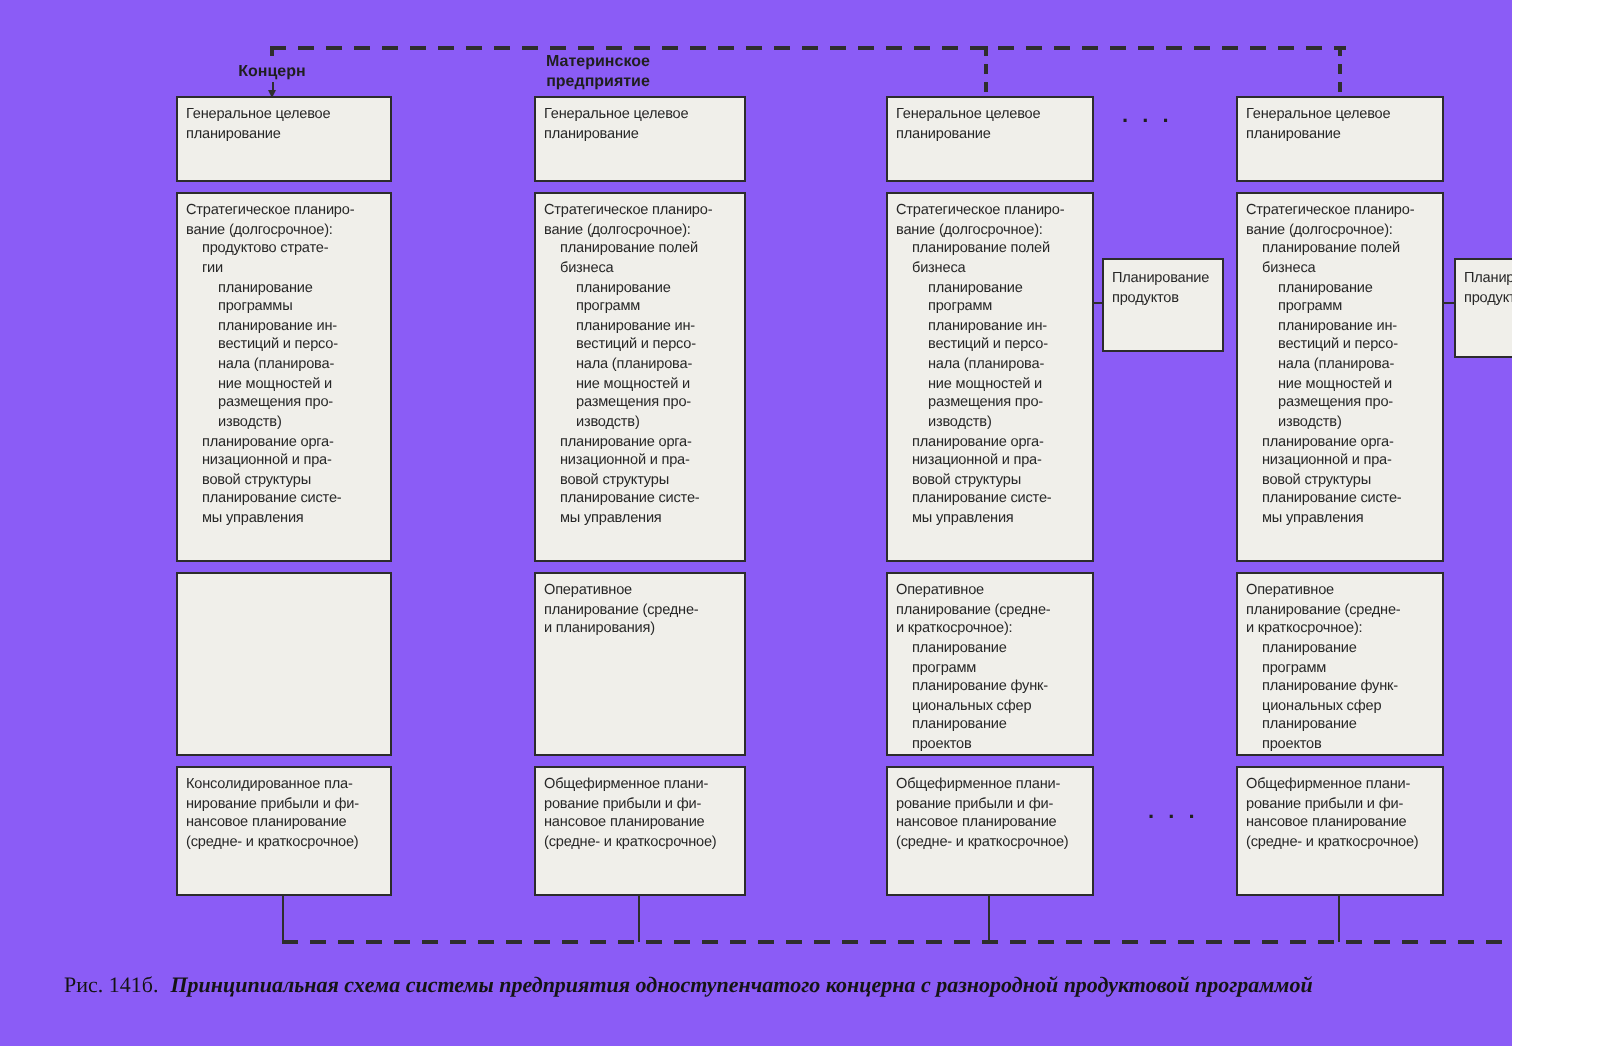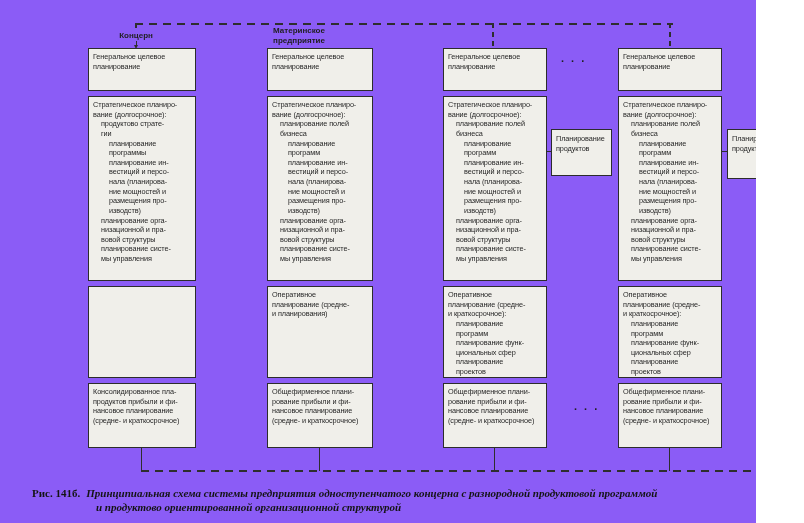--- a/index.html
+++ b/index.html
@@ -40,21 +40,21 @@
   
   .toplabel{position:absolute;font-size:8px;font-weight:bold;text-align:center;white-space:pre-line;line-height:1.25;color:#1f1f1f;}
   .toplabel.ital{font-style:italic;font-size:8.5px;}
   .dots{position:absolute;font-size:11px;font-weight:bold;letter-spacing:2px;color:#1f1f1f;}
   
   .prodbox{position:absolute;border:1.4px solid #2c2c2c;background:#f0efea;box-sizing:border-box;
     padding:4px 2px 2px 4px;white-space:pre-line;font-size:7.3px;line-height:1.35;letter-spacing:-0.1px;color:#272727;}
   
   .caption{position:absolute;left:32px;top:487px;width:762px;
     font-family:"Liberation Serif", serif;font-size:11px;line-height:1.25;color:#141414;}
-  .cap-label{font-weight:bold;font-style:normal;margin-right:6px;}
+  .cap-label{font-weight:normal;font-style:normal;margin-right:6px;}
   .cap-text{font-weight:bold;font-style:italic;}
   .cap-line2{display:inline-block;margin-left:64px;font-weight:bold;font-style:italic;}
 </style>
 </head>
 <body>
 
 <div id="page">
 
   <div class="dash-h" style="left:135px;top:23px;width:538px;"></div>
   <div class="dash-v" style="left:135px;top:23px;height:9px;"></div>
@@ -88,21 +88,21 @@
         <div class="tline" style="padding-left: 16px;">изводств)</div>
         <div class="tline" style="padding-left: 8px;">планирование орга-</div>
         <div class="tline" style="padding-left: 8px;">низационной и пра-</div>
         <div class="tline" style="padding-left: 8px;">вовой структуры</div>
         <div class="tline" style="padding-left: 8px;">планирование систе-</div>
         <div class="tline" style="padding-left: 8px;">мы управления</div>
       </div>
     <div class="sec s3"></div>
     <div class="sec s4">
         <div class="tline" style="padding-left: 0px;">Консолидированное пла-</div>
-        <div class="tline" style="padding-left: 0px;">продуктов прибыли и фи-</div>
+        <div class="tline" style="padding-left: 0px;">нирование прибыли и фи-</div>
         <div class="tline" style="padding-left: 0px;">нансовое планирование</div>
         <div class="tline" style="padding-left: 0px;">(средне- и краткосрочное)</div>
       </div>
   </div>
 
   <div class="col" id="col2">
     <div class="sec s1">
         <div class="tline" style="padding-left: 0px;">Генеральное целевое</div>
         <div class="tline" style="padding-left: 0px;">планирование</div>
       </div>
@@ -234,16 +234,15 @@
   <div class="dots" style="left:574px;top:400px;">. . .</div>
 
   <div class="sol-v" style="left:141px;top:448px;height:23px;"></div>
   <div class="sol-v" style="left:319px;top:448px;height:23px;"></div>
   <div class="sol-v" style="left:494px;top:448px;height:23px;"></div>
   <div class="sol-v" style="left:669px;top:448px;height:23px;"></div>
   <div class="dash-h" style="left:141px;top:470px;width:652px;"></div>
 
   <div class="caption">
     <span class="cap-label">Рис. 141б.</span><span class="cap-text">Принципиальная схема системы предприятия одноступенчатого концерна с разнородной продуктовой программой</span><br>
-    <span class="cap-line2">и продуктово ориентированной организационной структурой</span>
   </div>
 
 </div>
 
 </body></html>

